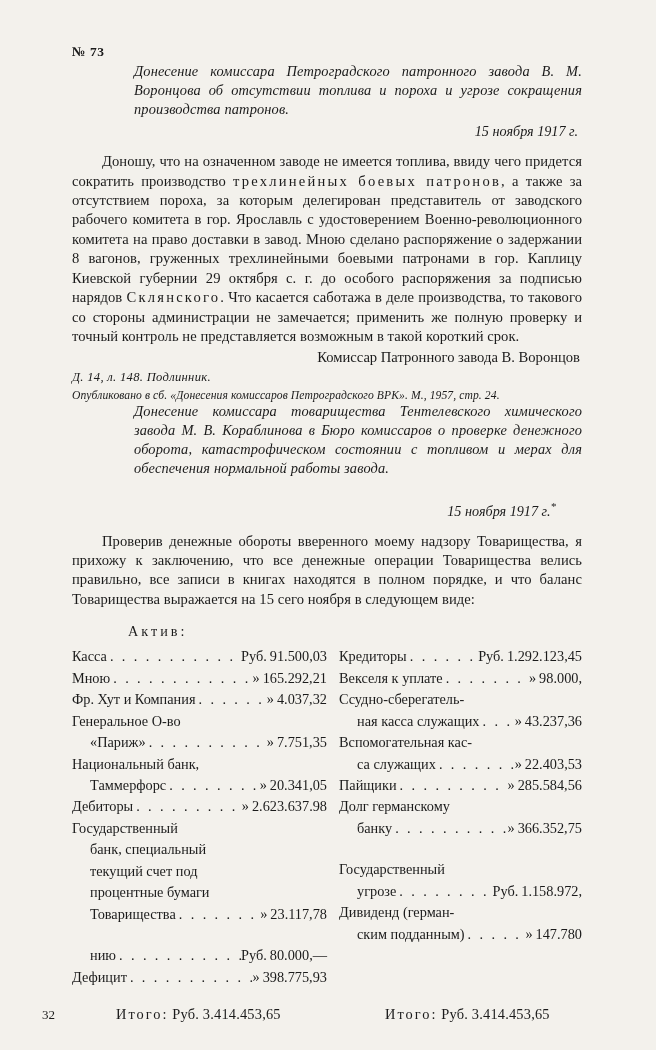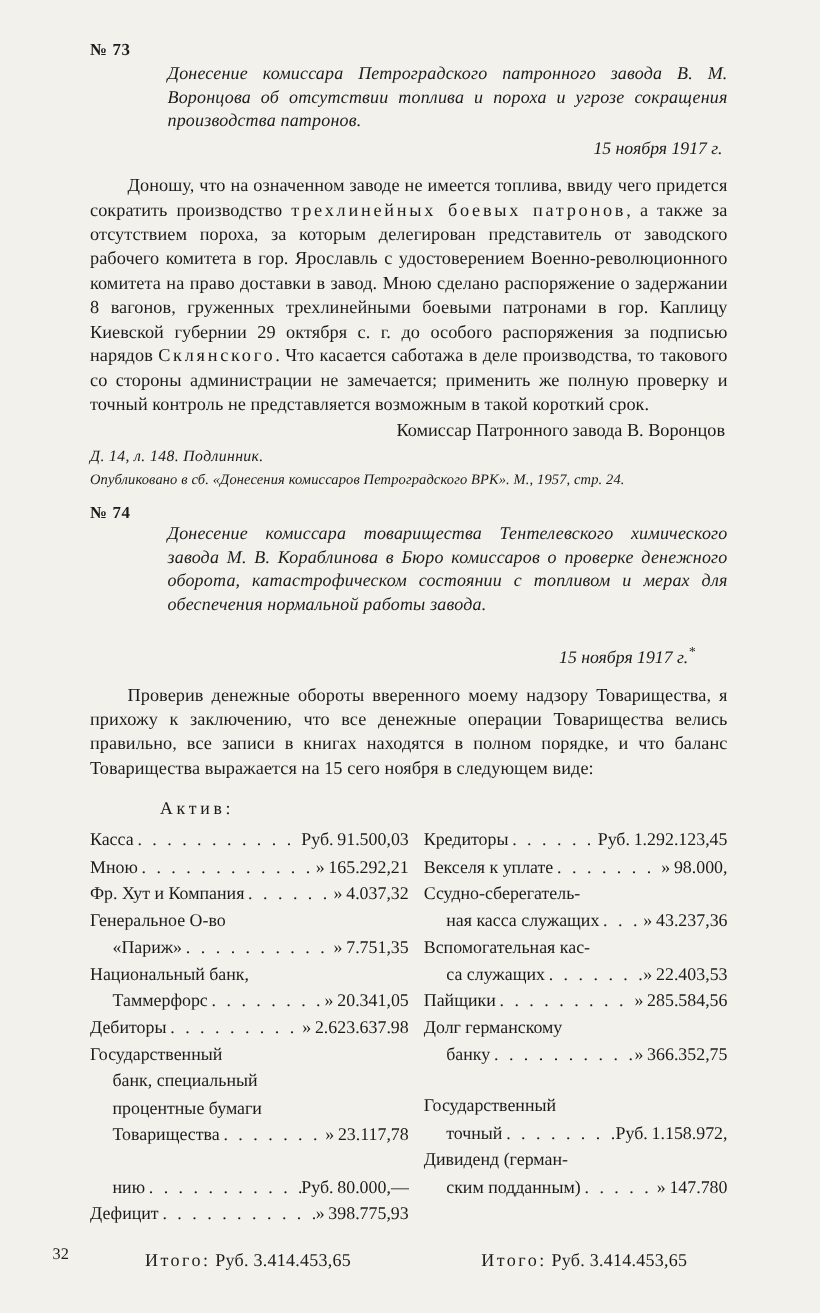--- a/index.html
+++ b/index.html
@@ -10,21 +10,21 @@
     width: 656px;
     height: 1050px;
     background: #f3f1ec;
     font-family: "Liberation Serif", serif;
     color: #1b1b1b;
     overflow: hidden;
     position: relative;
   }
   .page {
     position: absolute;
-    left: 0; top: 0;
+    left: 0; top: 12px;
     width: 656px;
     height: 767px;
     padding: 0;
     box-sizing: border-box;
   }
   .inner {
     position: absolute;
     left: 72px;
     top: 32px;
     width: 510px;
@@ -189,21 +189,20 @@
     <div class="date-line">15 ноября 1917 г.</div>
 
     <div class="body-text"><span>Доношу, что на означенном заводе не имеется топлива, ввиду чего придется сократить производство </span><span class="sp-wide">трехлинейных боевых патронов</span><span>, а также за отсутствием пороха, за которым делегирован представитель от заводского рабочего комитета в гор. Ярославль с удостоверением Военно-революционного комитета на право доставки в завод. Мною сделано распоряжение о задержании 8 вагонов, груженных трехлинейными боевыми патронами в гор. Каплицу Киевской губернии 29 октября с. г. до особого распоряжения за подписью нарядов </span><span class="sp-wide">Склянского</span><span>. Что касается саботажа в деле производства, то такового со стороны администрации не замечается; применить же полную проверку и точный контроль не представляется возможным в такой короткий срок.</span></div>
 
     <div class="signature">Комиссар Патронного завода В. Воронцов</div>
 
     <div class="archive">Д. 14, л. 148. Подлинник.</div>
 
     <div class="published">Опубликовано в сб. «Донесения комиссаров Петроградского ВРК». М., 1957, стр. 24.</div>
 
-    <div class="doc2-num">№ 74</div>
 
     <div class="doc-title">Донесение комиссара товарищества Тентелевского химического завода М. В. Кораблинова в Бюро комиссаров о проверке денежного оборота, катастрофическом состоянии с топливом и мерах для обеспечения нормальной работы завода.</div>
 
     <div class="date-line2"><span>15 ноября 1917 г.</span><span class="asterisk">*</span></div>
 
     <div class="body-text">Проверив денежные обороты вверенного моему надзору Товарищества, я прихожу к заключению, что все денежные операции Товарищества велись правильно, все записи в книгах находятся в полном порядке, и что баланс Товарищества выражается на 15 сего ноября в следующем виде:</div>
 
     <div class="balance">
 
       <div class="bal-head">
@@ -261,20 +260,24 @@
               </div>
               <div class="row">
                 <span class="lbl">Государственный</span>
                 <span class="dots"></span>
               </div>
               <div class="row indent">
                 <span class="lbl">банк, специальный</span>
                 <span class="dots"></span>
               </div>
               <div class="row indent">
+                <span class="lbl">текущий счет под</span>
+                <span class="dots"></span>
+              </div>
+              <div class="row indent">
                 <span class="lbl">процентные бумаги</span>
                 <span class="dots"></span>
               </div>
               <div class="row indent">
                 <span class="lbl">Товарищества</span>
                 <span class="dots"> . . . . . . . . . . . . . . . . . . . . . . . . . .</span>
                 <span class="cur">»</span>
                 <span class="val">23.117,78</span>
               </div>
             </div>
@@ -345,21 +348,21 @@
                 <span class="val">366.352,75</span>
               </div>
             </div>
           <div class="spacer-md"></div>
           <div id="liab-rows-2">
               <div class="row">
                 <span class="lbl">Государственный</span>
                 <span class="dots"></span>
               </div>
               <div class="row indent">
-                <span class="lbl">точный</span>
+                <span class="lbl">угрозе</span>
                 <span class="dots"> . . . . . . . . . . . . . . . . . . . . . . . . . .</span>
                 <span class="cur">Руб.</span>
                 <span class="val">1.158.972,</span>
               </div>
               <div class="row">
                 <span class="lbl">Дивиденд (герман-</span>
                 <span class="dots"></span>
               </div>
               <div class="row indent">
                 <span class="lbl">ским подданным)</span>

